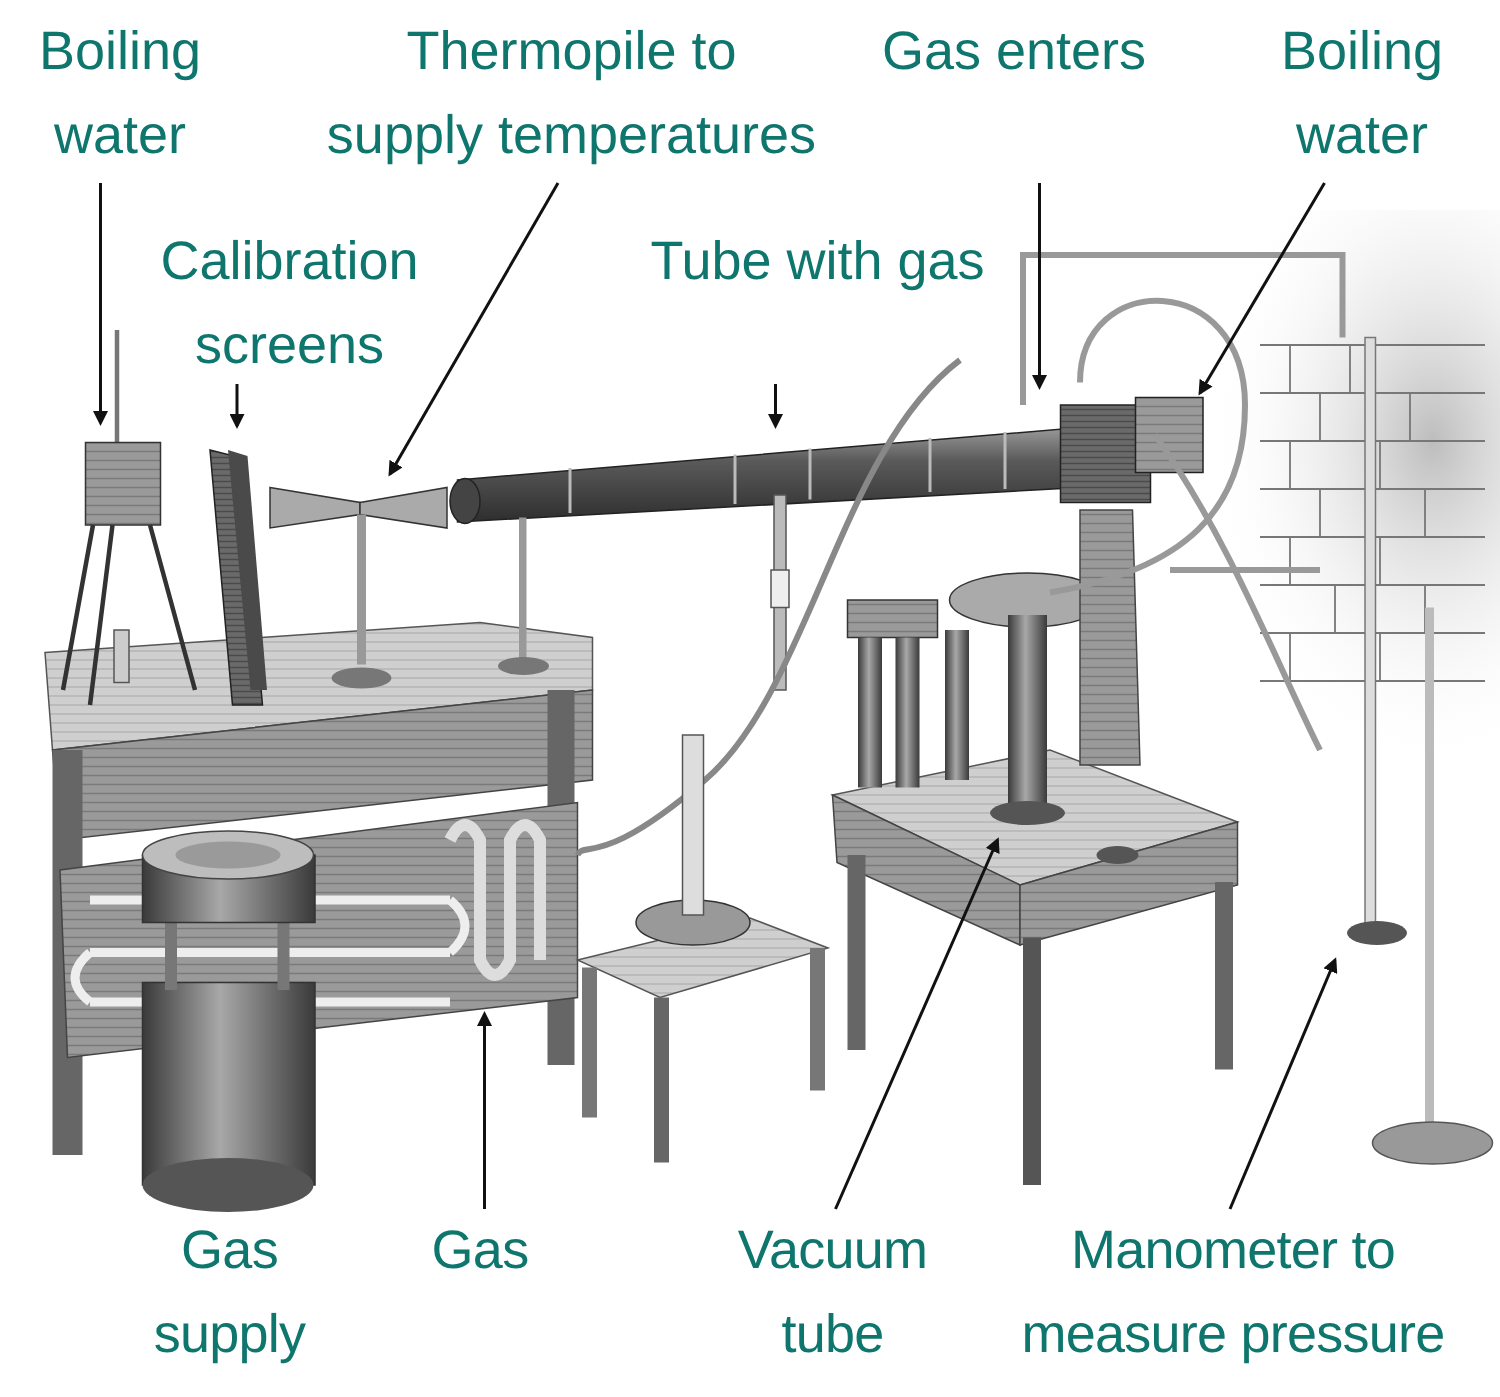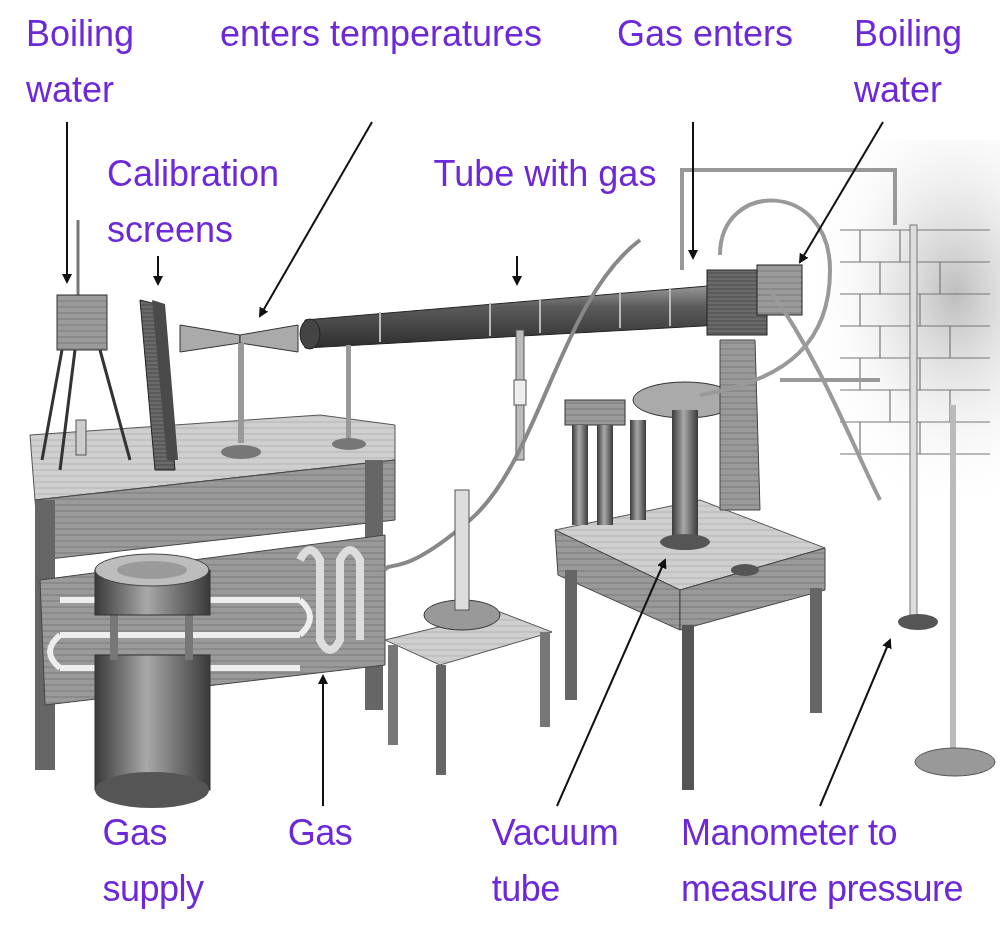--- a/index.html
+++ b/index.html
@@ -1,18 +1,18 @@
 <!DOCTYPE html>
 <html><head>
 <meta charset="utf-8">
 <style>
   html,body{margin:0;padding:0;background:#ffffff;}
   body{width:1000px;height:931px;position:relative;overflow:hidden;font-family:"Liberation Sans",sans-serif;}
   #art{position:absolute;left:0;top:0;width:1000px;height:931px;}
-  .lbl{position:absolute;font-size:36px;line-height:56px;color:#6d28d9;white-space:nowrap;transform:translateX(-50%);}
+  .lbl{position:absolute;font-size:36px;line-height:56px;color:#0f766e;text-align:center;white-space:nowrap;transform:translateX(-50%);}
   .lbl span{display:block;}
   .bottom .lbl,.lbl.narrow{letter-spacing:-0.5px;}
 </style>
 </head>
 <body>
 
 <svg id="art" viewBox="0 0 1000 931" xmlns="http://www.w3.org/2000/svg">
   <defs>
     <pattern id="hatch" width="6" height="6" patternUnits="userSpaceOnUse" patternTransform="rotate(0)">
       <rect width="6" height="6" fill="#9a9a9a"></rect>
@@ -178,30 +178,31 @@
     <line x1="557" y1="806" x2="665" y2="560" marker-end="url(#arr)"></line>
     <line x1="820" y1="806" x2="890" y2="640" marker-end="url(#arr)"></line>
   </g>
 </svg>
 
 <div class="lbl" style="left:80px;top:6px;">
   <span>Boiling</span>
     <span>water</span>
 </div>
 <div class="lbl" style="left:381px;top:6px;">
-    <span>enters temperatures</span>
+  <span>Thermopile to</span>
+    <span>supply temperatures</span>
 </div>
 <div class="lbl" style="left:193px;top:146px;">
   <span>Calibration</span>
     <span>screens</span>
 </div>
 <div class="lbl" style="left:509px;top:146px;margin-left:36px;">
   <span>Tube with gas</span>
 </div>
-<div class="lbl" style="left:705px;top:6px;">
+<div class="lbl" style="left:676px;top:6px;">
   <span>Gas enters</span>
 </div>
 <div class="lbl" style="left:908px;top:6px;">
   <span>Boiling</span>
     <span>water</span>
 </div>
 
 <div class="bottom">
 <div class="lbl" style="left:153px;top:805px;">
   <span>Gas</span>

